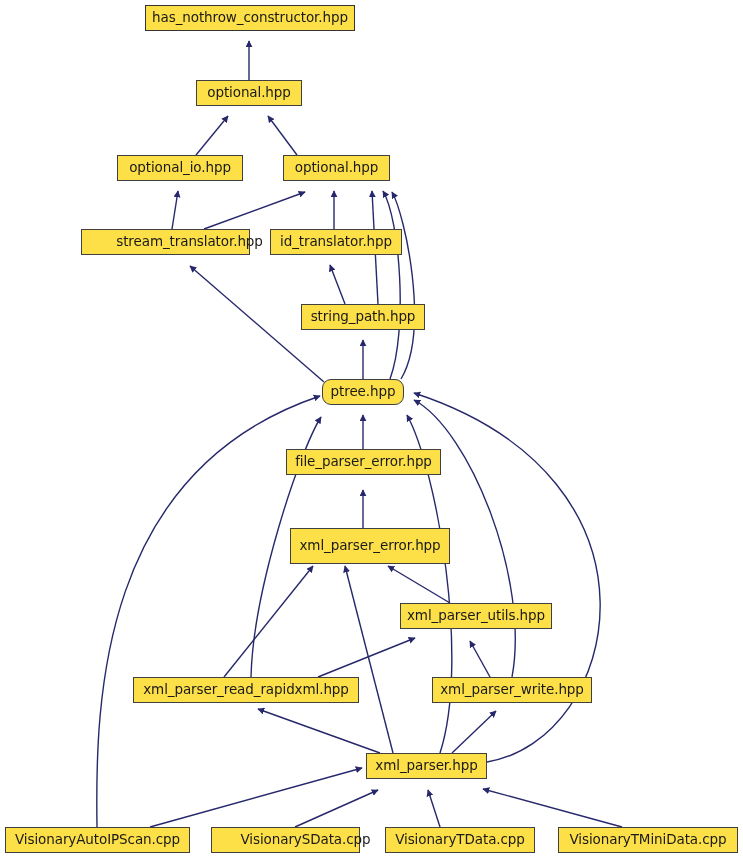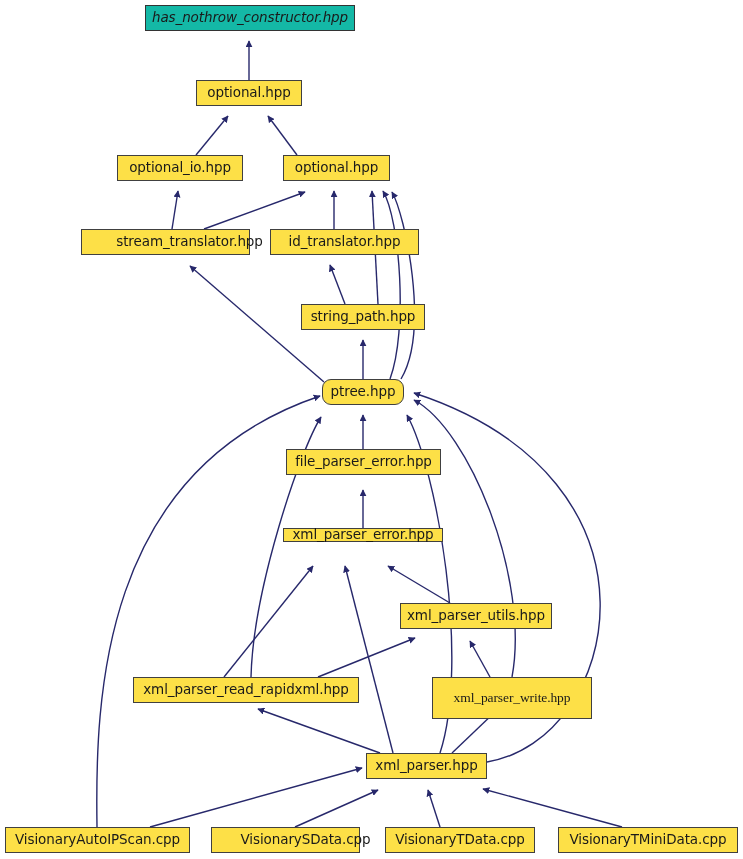--- a/index.html
+++ b/index.html
@@ -30,23 +30,22 @@
     color: #1a1a1a;
     font-size: 13.5px;
     line-height: 1;
     display: flex;
     align-items: center;
     justify-content: center;
     white-space: nowrap;
     letter-spacing: -0.1px;
   }
   .node.root {
-    background: #14b8a6;
+    background: #fde047;
     border-color: #333333;
-    font-style: italic;
   }
   .node-label {
     pointer-events: none;
   }
 </style>
 </head>
 <body>
 
 <div id="canvas">
   <svg id="edges" xmlns="http://www.w3.org/2000/svg" viewBox="0 0 743 859">
@@ -97,42 +96,42 @@
       </div>
       <div class="node" style="left: 117px; top: 155px; width: 126px; height: 26px;">
         <span class="node-label">optional_io.hpp</span>
       </div>
       <div class="node" style="left: 283px; top: 155px; width: 107px; height: 26px;">
         <span class="node-label">optional.hpp</span>
       </div>
       <div class="node" style="left: 81px; top: 229px; width: 169px; height: 26px; padding-left: 48px;">
         <span class="node-label">stream_translator.hpp</span>
       </div>
-      <div class="node" style="left: 270px; top: 229px; width: 149px; height: 26px;">
+      <div class="node" style="left: 270px; top: 229px; width: 132px; height: 26px;">
         <span class="node-label">id_translator.hpp</span>
       </div>
       <div class="node" style="left: 301px; top: 304px; width: 124px; height: 26px;">
         <span class="node-label">string_path.hpp</span>
       </div>
       <div class="node" style="left: 322px; top: 379px; width: 82px; height: 26px; border-radius: 9px;">
         <span class="node-label">ptree.hpp</span>
       </div>
       <div class="node" style="left: 286px; top: 449px; width: 155px; height: 26px;">
         <span class="node-label">file_parser_error.hpp</span>
       </div>
-      <div class="node" style="left: 283px; top: 528px; width: 160px; height: 14px;">
+      <div class="node" style="left: 290px; top: 528px; width: 160px; height: 36px;">
         <span class="node-label">xml_parser_error.hpp</span>
       </div>
       <div class="node" style="left: 400px; top: 603px; width: 152px; height: 26px;">
         <span class="node-label">xml_parser_utils.hpp</span>
       </div>
       <div class="node" style="left: 133px; top: 677px; width: 226px; height: 26px;">
         <span class="node-label">xml_parser_read_rapidxml.hpp</span>
       </div>
-      <div class="node" style="left: 432px; top: 677px; width: 160px; height: 42px; font-family: Liberation Serif, serif;">
+      <div class="node" style="left: 432px; top: 677px; width: 160px; height: 26px;">
         <span class="node-label">xml_parser_write.hpp</span>
       </div>
       <div class="node" style="left: 366px; top: 753px; width: 121px; height: 26px;">
         <span class="node-label">xml_parser.hpp</span>
       </div>
       <div class="node" style="left: 5px; top: 827px; width: 185px; height: 26px;">
         <span class="node-label">VisionaryAutoIPScan.cpp</span>
       </div>
       <div class="node" style="left: 211px; top: 827px; width: 149px; height: 26px; padding-left: 40px;">
         <span class="node-label">VisionarySData.cpp</span>

